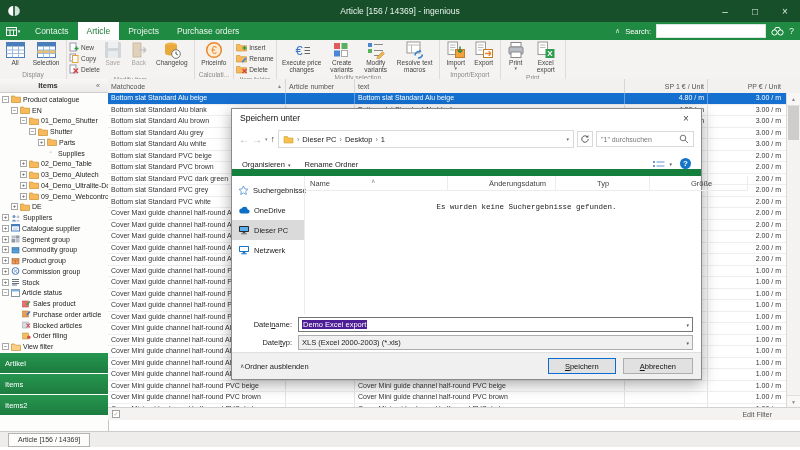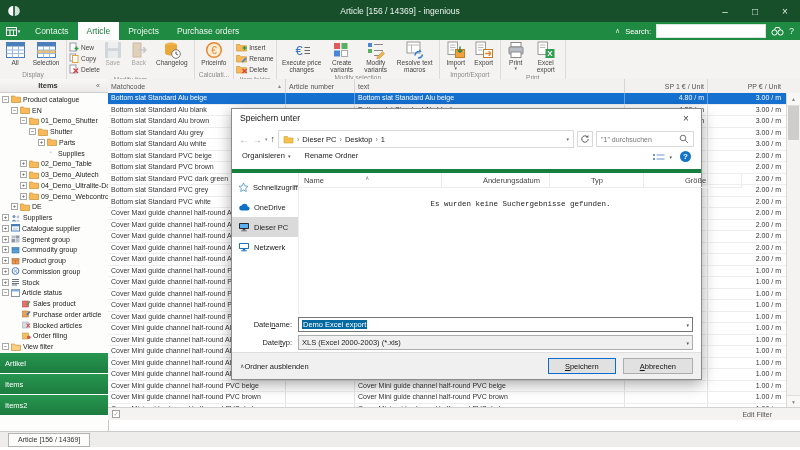--- a/index.html
+++ b/index.html
@@ -82,40 +82,40 @@
   .dnav{height:24px;display:flex;align-items:center;gap:3px;padding:0 7px;}
   .navarrow{font-size:10px;color:#a8a8a8;} .navarrow.up{color:#3a3a3a;font-size:9px;}
   .navdd{font-size:5px;color:#888;}
   .bcfield{flex:1;height:16px;border:1px solid #d9d9d9;display:flex;align-items:center;gap:3px;padding:0 4px;background:#fff;}
   .bccrumb{font-size:7.5px;color:#222;white-space:nowrap;}
   .bcsep{color:#777;font-size:7px;}
   .bcdd{margin-left:auto;font-size:5px;color:#666;}
   .refreshbtn{width:16px;height:16px;display:flex;align-items:center;justify-content:center;border:1px solid #d9d9d9;box-sizing:border-box;}
   .dsearch{width:98px;height:16px;border:1px solid #d9d9d9;display:flex;align-items:center;padding:0 4px;gap:3px;box-sizing:border-box;}
   .dsearch .stxt{flex:1;font-size:7px;color:#777;white-space:nowrap;overflow:hidden;}
-  .dtoolbar{height:18px;display:flex;align-items:flex-start;gap:14px;padding:0 10px;border-bottom:4px solid #15803d;}
+  .dtoolbar{height:18px;display:flex;align-items:flex-end;gap:14px;padding:0 10px;border-bottom:7px solid #15803d;}
   .toolitem{font-size:7.5px;color:#222;display:flex;align-items:center;gap:3px;}
   .tooldd{font-size:5px;color:#555;}
   .dtool-right{margin-left:auto;display:flex;align-items:center;gap:8px;}
   .helpdot{width:11px;height:11px;border-radius:50%;background:#1374c8;color:#fff;font-size:8px;display:flex;align-items:center;justify-content:center;font-weight:bold;}
   .dbody{flex:1;display:flex;min-height:0;}
   .dside{width:72px;padding-top:4px;}
   .dsitem{height:20px;display:flex;align-items:center;gap:4px;padding-left:6px;font-size:7.5px;color:#222;white-space:nowrap;}
   .dsitem.sel{background:#dadada;}
   .dfiles{flex:1;border-left:1px solid #ececec;position:relative;}
   .fhead{display:flex;height:14px;border-bottom:1px solid #ececec;align-items:center;color:#444;gap:36px;}
   .fcol{box-sizing:border-box;border-right:1px solid #ececec;height:100%;display:flex;align-items:center;padding:0 5px;font-size:7.5px;white-space:nowrap;overflow:hidden;}
   .cw1{width:143px}.cw2{width:72px}.cw3{width:58px}.cw4{width:62px}
   .fcaret{position:absolute;left:66px;top:1px;font-size:6px;color:#888;}
   .emptymsg{margin-top:12px;text-align:center;font-size:7.5px;color:#222;font-family:Liberation Mono, monospace;}
   .dnames{padding:3px 8px 2px 8px;display:flex;flex-direction:column;gap:3px;}
   .drow{display:flex;align-items:center;}
   .dlabel{width:52px;text-align:right;padding-right:6px;font-size:7.5px;color:#222;white-space:nowrap;}
   .dinput{flex:1;height:13px;border:1px solid #767676;background:#fff;display:flex;align-items:center;padding:0 3px;}
-  .fsel{background:#0369a1;color:#fff;font-size:7.5px;padding:0 1px;}
+  .fsel{background:#4c1d95;color:#fff;font-size:7.5px;padding:0 1px;}
   .dselect{flex:1;height:13px;border:1px solid #adadad;background:#f0f0f0;display:flex;align-items:center;padding:0 3px;font-size:7.5px;color:#222;}
   .ddchev{margin-left:auto;font-size:5px;color:#555;}
   .dfooter{height:26px;background:#f0f0f0;border-top:1px solid #dfdfdf;display:flex;align-items:center;padding:0 8px;}
   .hidefolders{display:flex;font-size:7.5px;color:#222;}
   .hfchev{font-size:6px;color:#444;}
   .dbuttons{margin-left:auto;display:flex;gap:7px;}
   .btn{height:16px;background:#e1e1e1;border:1px solid #adadad;display:flex;align-items:center;justify-content:center;font-size:7.5px;color:#111;box-sizing:border-box;}
   .btn.primary{border-color:#0a6cd0;}
   .btn .btnlbl{display:block;padding:0 16px;}
   .btn .btnlbl::first-letter{text-decoration:underline;}
@@ -1034,21 +1034,21 @@
   </div>
   <div class="dbody">
     <div class="dside">
 
         <div class="dsitem">
           <span class="ticon">
             <svg width="11" height="10">
               <path d="M5.5 1l1.4 2.9 3.1.4-2.3 2.1.6 3.1L5.5 8 2.7 9.5l.6-3.1L1 4.3l3.1-.4z" fill="#fff" stroke="#4a90d9" stroke-width=".8"></path>
             </svg>
           </span>
-          <span>Schnellzugriff</span>
+          <span>Suchergebnisse</span>
         </div>
 
         <div class="dsitem">
           <span class="ticon">
             <svg width="12" height="8">
               <path d="M3 7.5h6.5a2 2 0 00.2-4A3.2 3.2 0 003.6 2.6 2.5 2.5 0 003 7.5z" fill="#0f6fc5"></path>
             </svg>
           </span>
           <span>OneDrive</span>
         </div>

